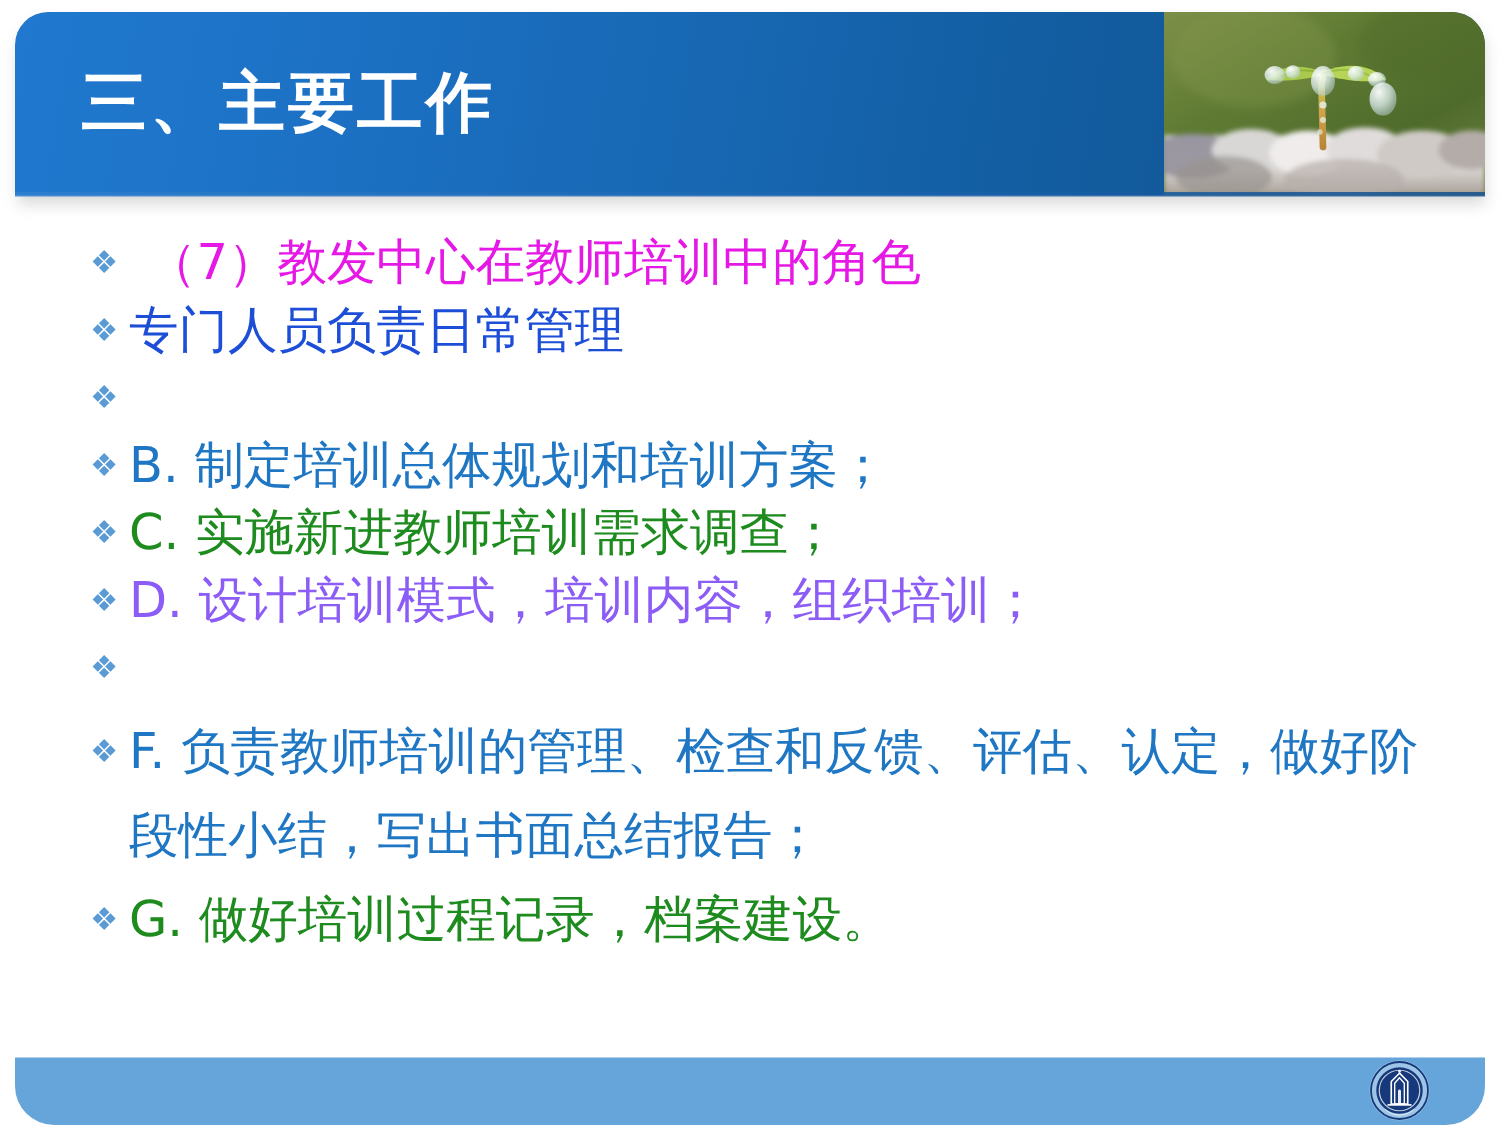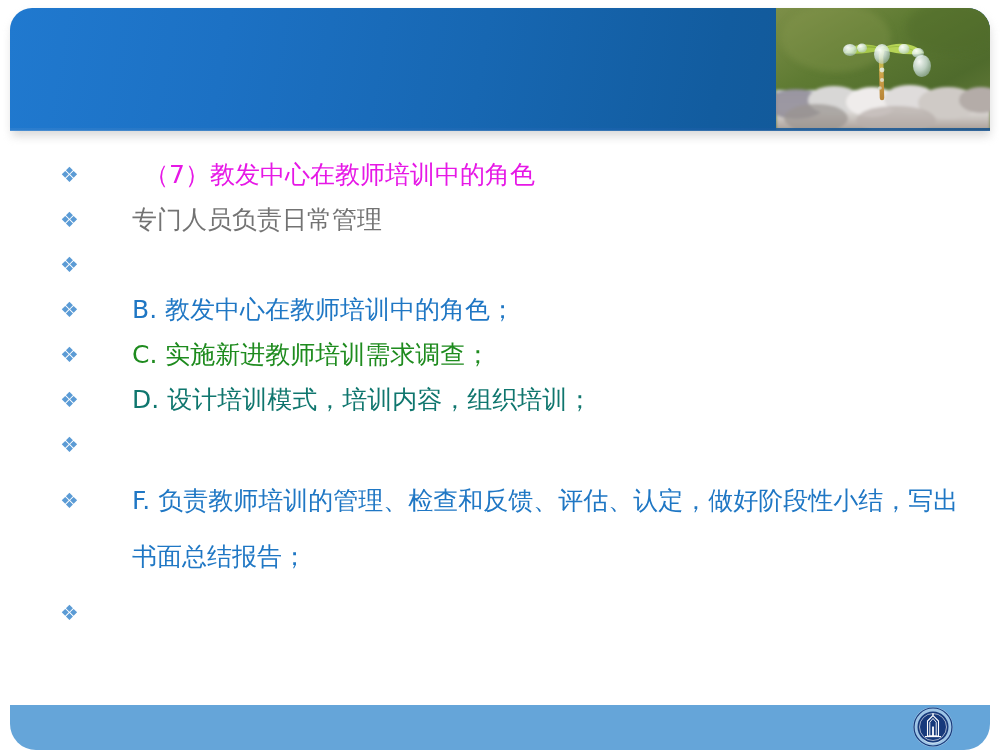--- a/index.html
+++ b/index.html
@@ -107,25 +107,24 @@
     flex: 0 0 auto;
     width: 26px;
     font-size: 21px;
     line-height: 34px;
     color: #5B9BD5;
     font-family: "DejaVu Sans", sans-serif;
     text-align: left;
   }
   .bullet-text {
     flex: 1 1 auto;
-    font-size: 25px;
+    font-size: 33px;
     line-height: 34px;
     font-family: "DejaVu Sans", "Liberation Sans", sans-serif;
     white-space: pre-wrap;
-    margin-left: 46px;
   }
   .bullet-row.indent-first .bullet-text { padding-left: 12px; }
   .bullet-row.wraps .bullet-text { line-height: 56px; }
 
   
   .footer-bar {
     position: absolute;
     left: 10px;
     top: 705px;
     width: 980px;
@@ -143,20 +142,21 @@
   .logo-svg { display: block; width: 42px; height: 42px; }
 </style>
 </head>
 <body>
 
 <div class="slide">
 
   <div class="header-wrap">
     <div class="header-shadow"></div>
     <div class="header-bar">
+      <div class="header-title">三、主要工作</div>
 
       <div class="header-photo">
         <svg class="photo-svg" viewBox="0 0 214 122" preserveAspectRatio="none">
           <defs>
             <linearGradient id="gbg" x1="0" y1="0" x2="1" y2="1">
               <stop offset="0%" stop-color="#7d8f48"></stop>
               <stop offset="35%" stop-color="#5f7b33"></stop>
               <stop offset="70%" stop-color="#4f6b2c"></stop>
               <stop offset="100%" stop-color="#6a7f3d"></stop>
             </linearGradient>
@@ -223,53 +223,54 @@
 
   <div class="content">
 
     <div class="bullet-row indent-first">
       <span class="bullet-mark">❖</span>
       <span class="bullet-text" style="color:#E618E6">（7）教发中心在教师培训中的角色</span>
     </div>
 
     <div class="bullet-row">
       <span class="bullet-mark">❖</span>
-      <span class="bullet-text" style="color:#737373">专门人员负责日常管理</span>
-    </div>
-
-    <div class="bullet-row">
-      <span class="bullet-mark">❖</span>
-    </div>
-
-    <div class="bullet-row">
-      <span class="bullet-mark">❖</span>
-      <span class="bullet-text" style="color:#1F77C4">B. 教发中心在教师培训中的角色；</span>
+      <span class="bullet-text" style="color:#1d4ed8">专门人员负责日常管理</span>
+    </div>
+
+    <div class="bullet-row">
+      <span class="bullet-mark">❖</span>
+    </div>
+
+    <div class="bullet-row">
+      <span class="bullet-mark">❖</span>
+      <span class="bullet-text" style="color:#1F77C4">B. 制定培训总体规划和培训方案；</span>
     </div>
 
     <div class="bullet-row">
       <span class="bullet-mark">❖</span>
       <span class="bullet-text" style="color:#1E8B1E">C. 实施新进教师培训需求调查；</span>
     </div>
 
     <div class="bullet-row">
       <span class="bullet-mark">❖</span>
-      <span class="bullet-text" style="color:#0f766e">D. 设计培训模式，培训内容，组织培训；</span>
+      <span class="bullet-text" style="color:#8b5cf6">D. 设计培训模式，培训内容，组织培训；</span>
     </div>
 
     <div class="bullet-row">
       <span class="bullet-mark">❖</span>
     </div>
 
     <div class="bullet-row wraps">
       <span class="bullet-mark" style="line-height:56px">❖</span>
       <span class="bullet-text" style="color:#1F77C4">F. 负责教师培训的管理、检查和反馈、评估、认定，做好阶段性小结，写出书面总结报告；</span>
     </div>
 
     <div class="bullet-row">
       <span class="bullet-mark">❖</span>
+      <span class="bullet-text" style="color:#1E8B1E">G. 做好培训过程记录，档案建设。</span>
     </div>
 
   </div>
 
   <div class="footer-bar"></div>
   <div class="footer-logo">
     <svg class="logo-svg" viewBox="0 0 42 42">
       <circle cx="21" cy="21" r="20" fill="#cfe0f0" opacity=".55"></circle>
       <circle cx="21" cy="21" r="19" fill="none" stroke="#16397B" stroke-width="1.2"></circle>
       <circle cx="21" cy="21" r="15.5" fill="#16397B"></circle>

